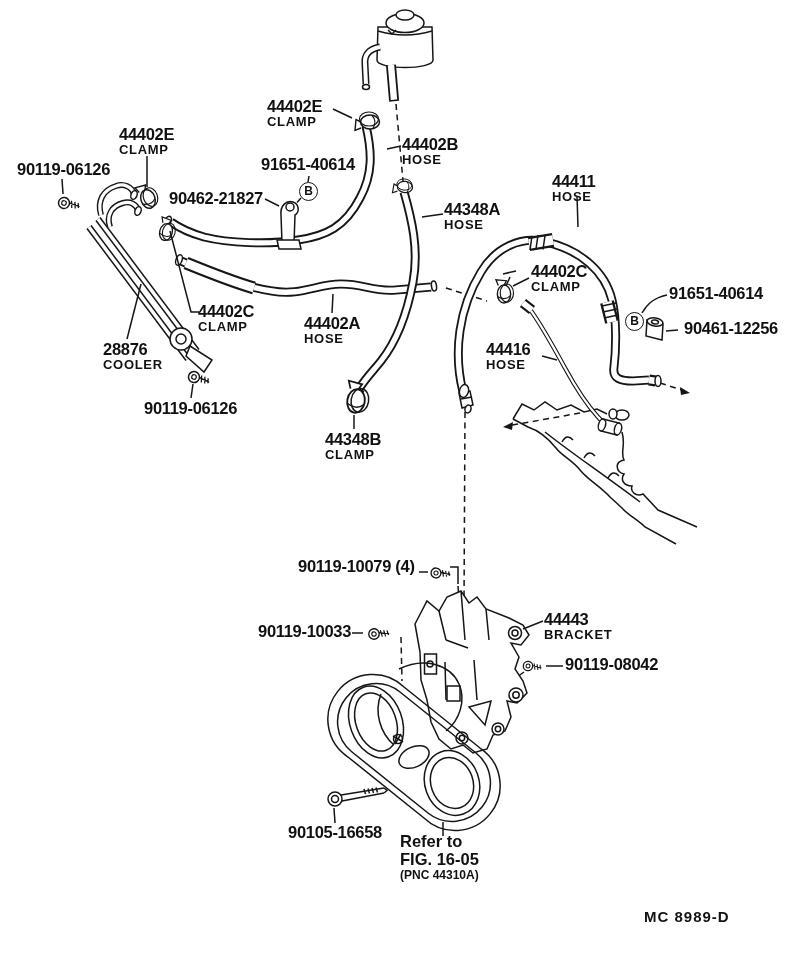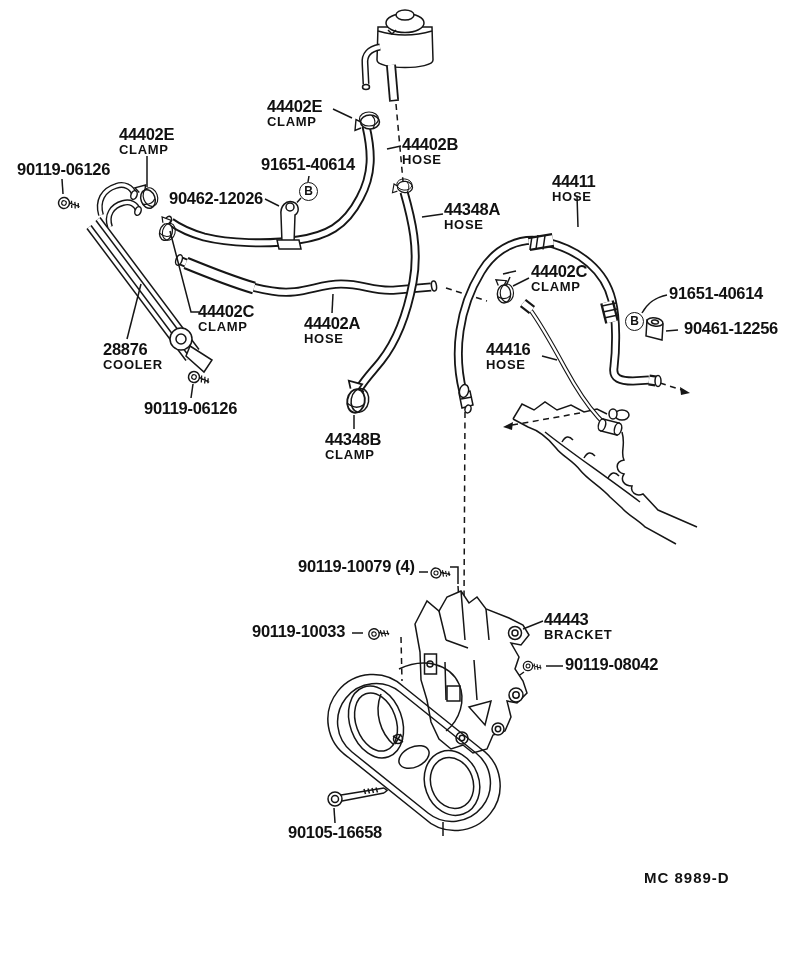--- a/index.html
+++ b/index.html
@@ -251,21 +251,21 @@
 </svg>
 
 <div class="lbl" style="left:119px;top:126px">
   <span class="pn">44402E</span>
   <span class="cap">CLAMP</span>
 </div>
 <div class="lbl" style="left:17px;top:161px">
   <span class="pn">90119-06126</span>
 </div>
 <div class="lbl" style="left:169px;top:190px">
-  <span class="pn">90462-12026</span>
+  <span class="pn">90462-21827</span>
 </div>
 <div class="lbl" style="left:261px;top:156px">
   <span class="pn">91651-40614</span>
 </div>
 <div class="bmark" style="left:299px;top:182px">B</div>
 <div class="lbl" style="left:267px;top:98px">
   <span class="pn">44402E</span>
   <span class="cap">CLAMP</span>
 </div>
 <div class="lbl" style="left:402px;top:136px">
@@ -310,30 +310,35 @@
   <span class="pn">44402A</span>
   <span class="cap">HOSE</span>
 </div>
 <div class="lbl" style="left:325px;top:431px">
   <span class="pn">44348B</span>
   <span class="cap">CLAMP</span>
 </div>
 <div class="lbl" style="left:298px;top:558px">
   <span class="pn">90119-10079 (4)</span>
 </div>
-<div class="lbl" style="left:252px;top:623px">
+<div class="lbl" style="left:258px;top:623px">
   <span class="pn">90119-10033</span>
 </div>
 <div class="lbl" style="left:544px;top:611px">
   <span class="pn">44443</span>
   <span class="cap">BRACKET</span>
 </div>
 <div class="lbl" style="left:565px;top:656px">
   <span class="pn">90119-08042</span>
 </div>
 <div class="lbl" style="left:288px;top:824px">
   <span class="pn">90105-16658</span>
 </div>
 
-
-<div class="code" style="left:644px;top:869px">MC  8989-D</div>
+<div class="ref" style="left:400px;top:833px">
+  <span class="l1">Refer to</span>
+  <span class="l2">FIG. 16-05</span>
+  <span class="l3">(PNC 44310A)</span>
+</div>
+
+<div class="code" style="left:644px;top:908px">MC  8989-D</div>
 
 </div>
 
 </body></html>

